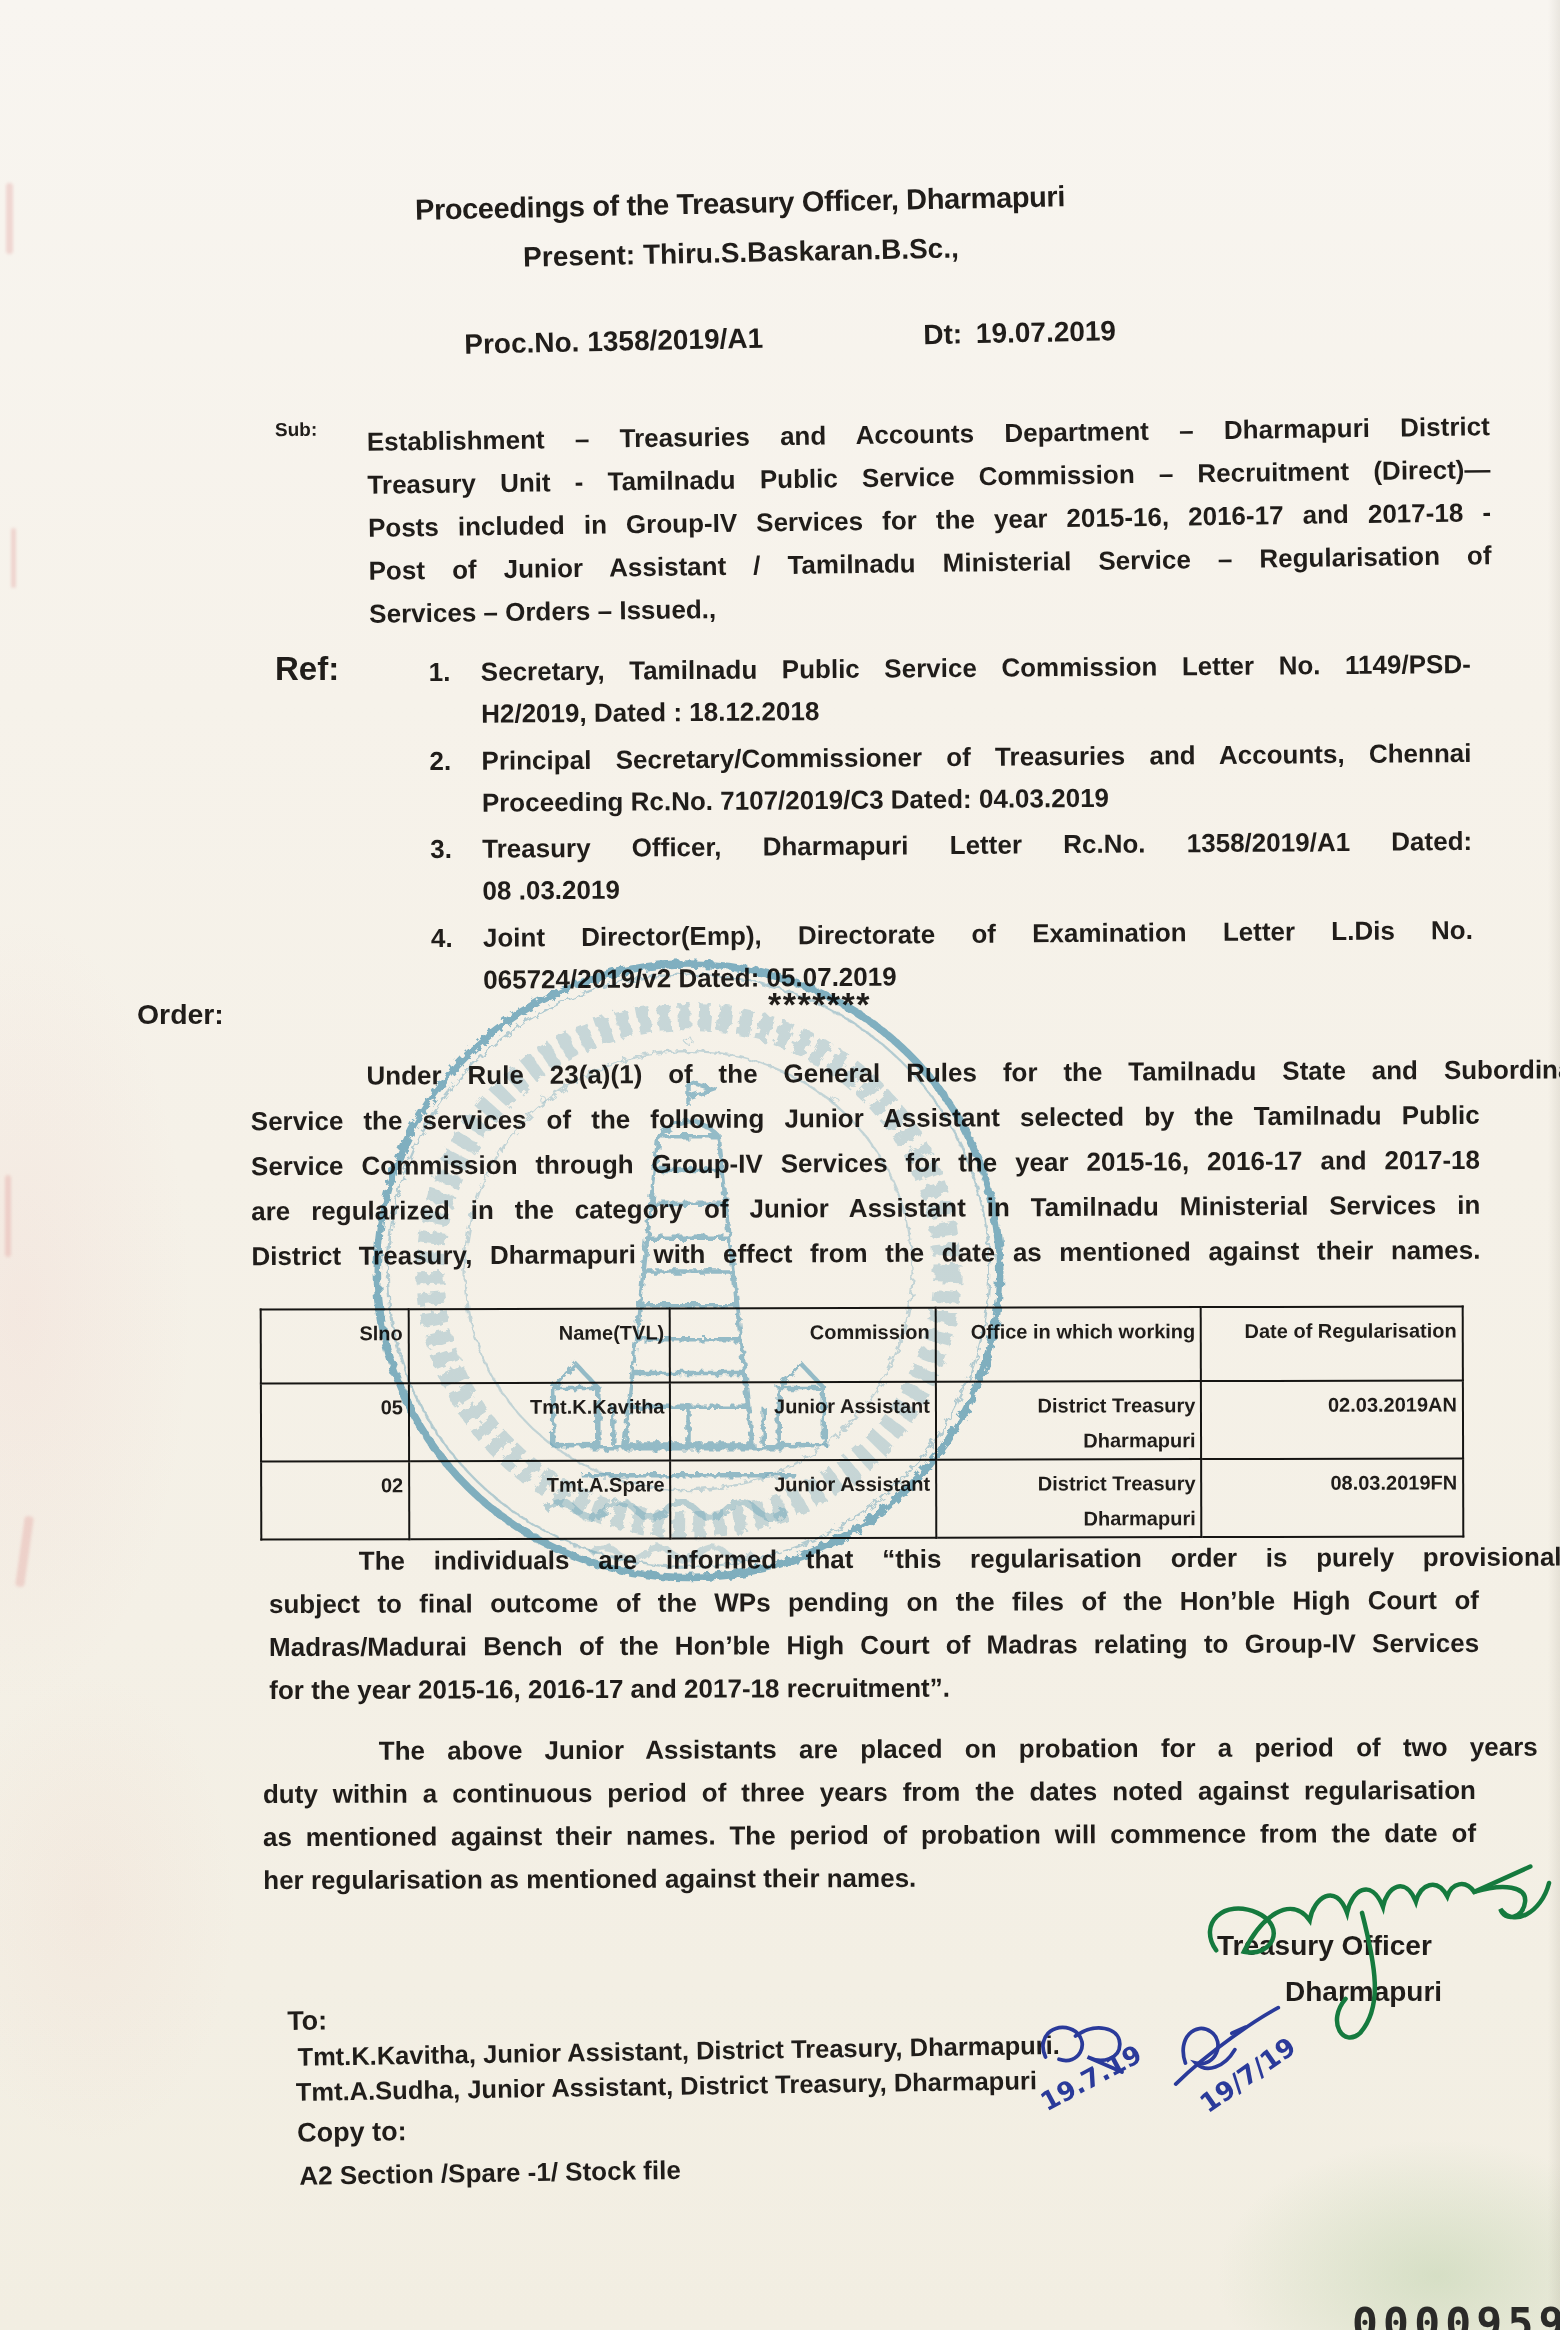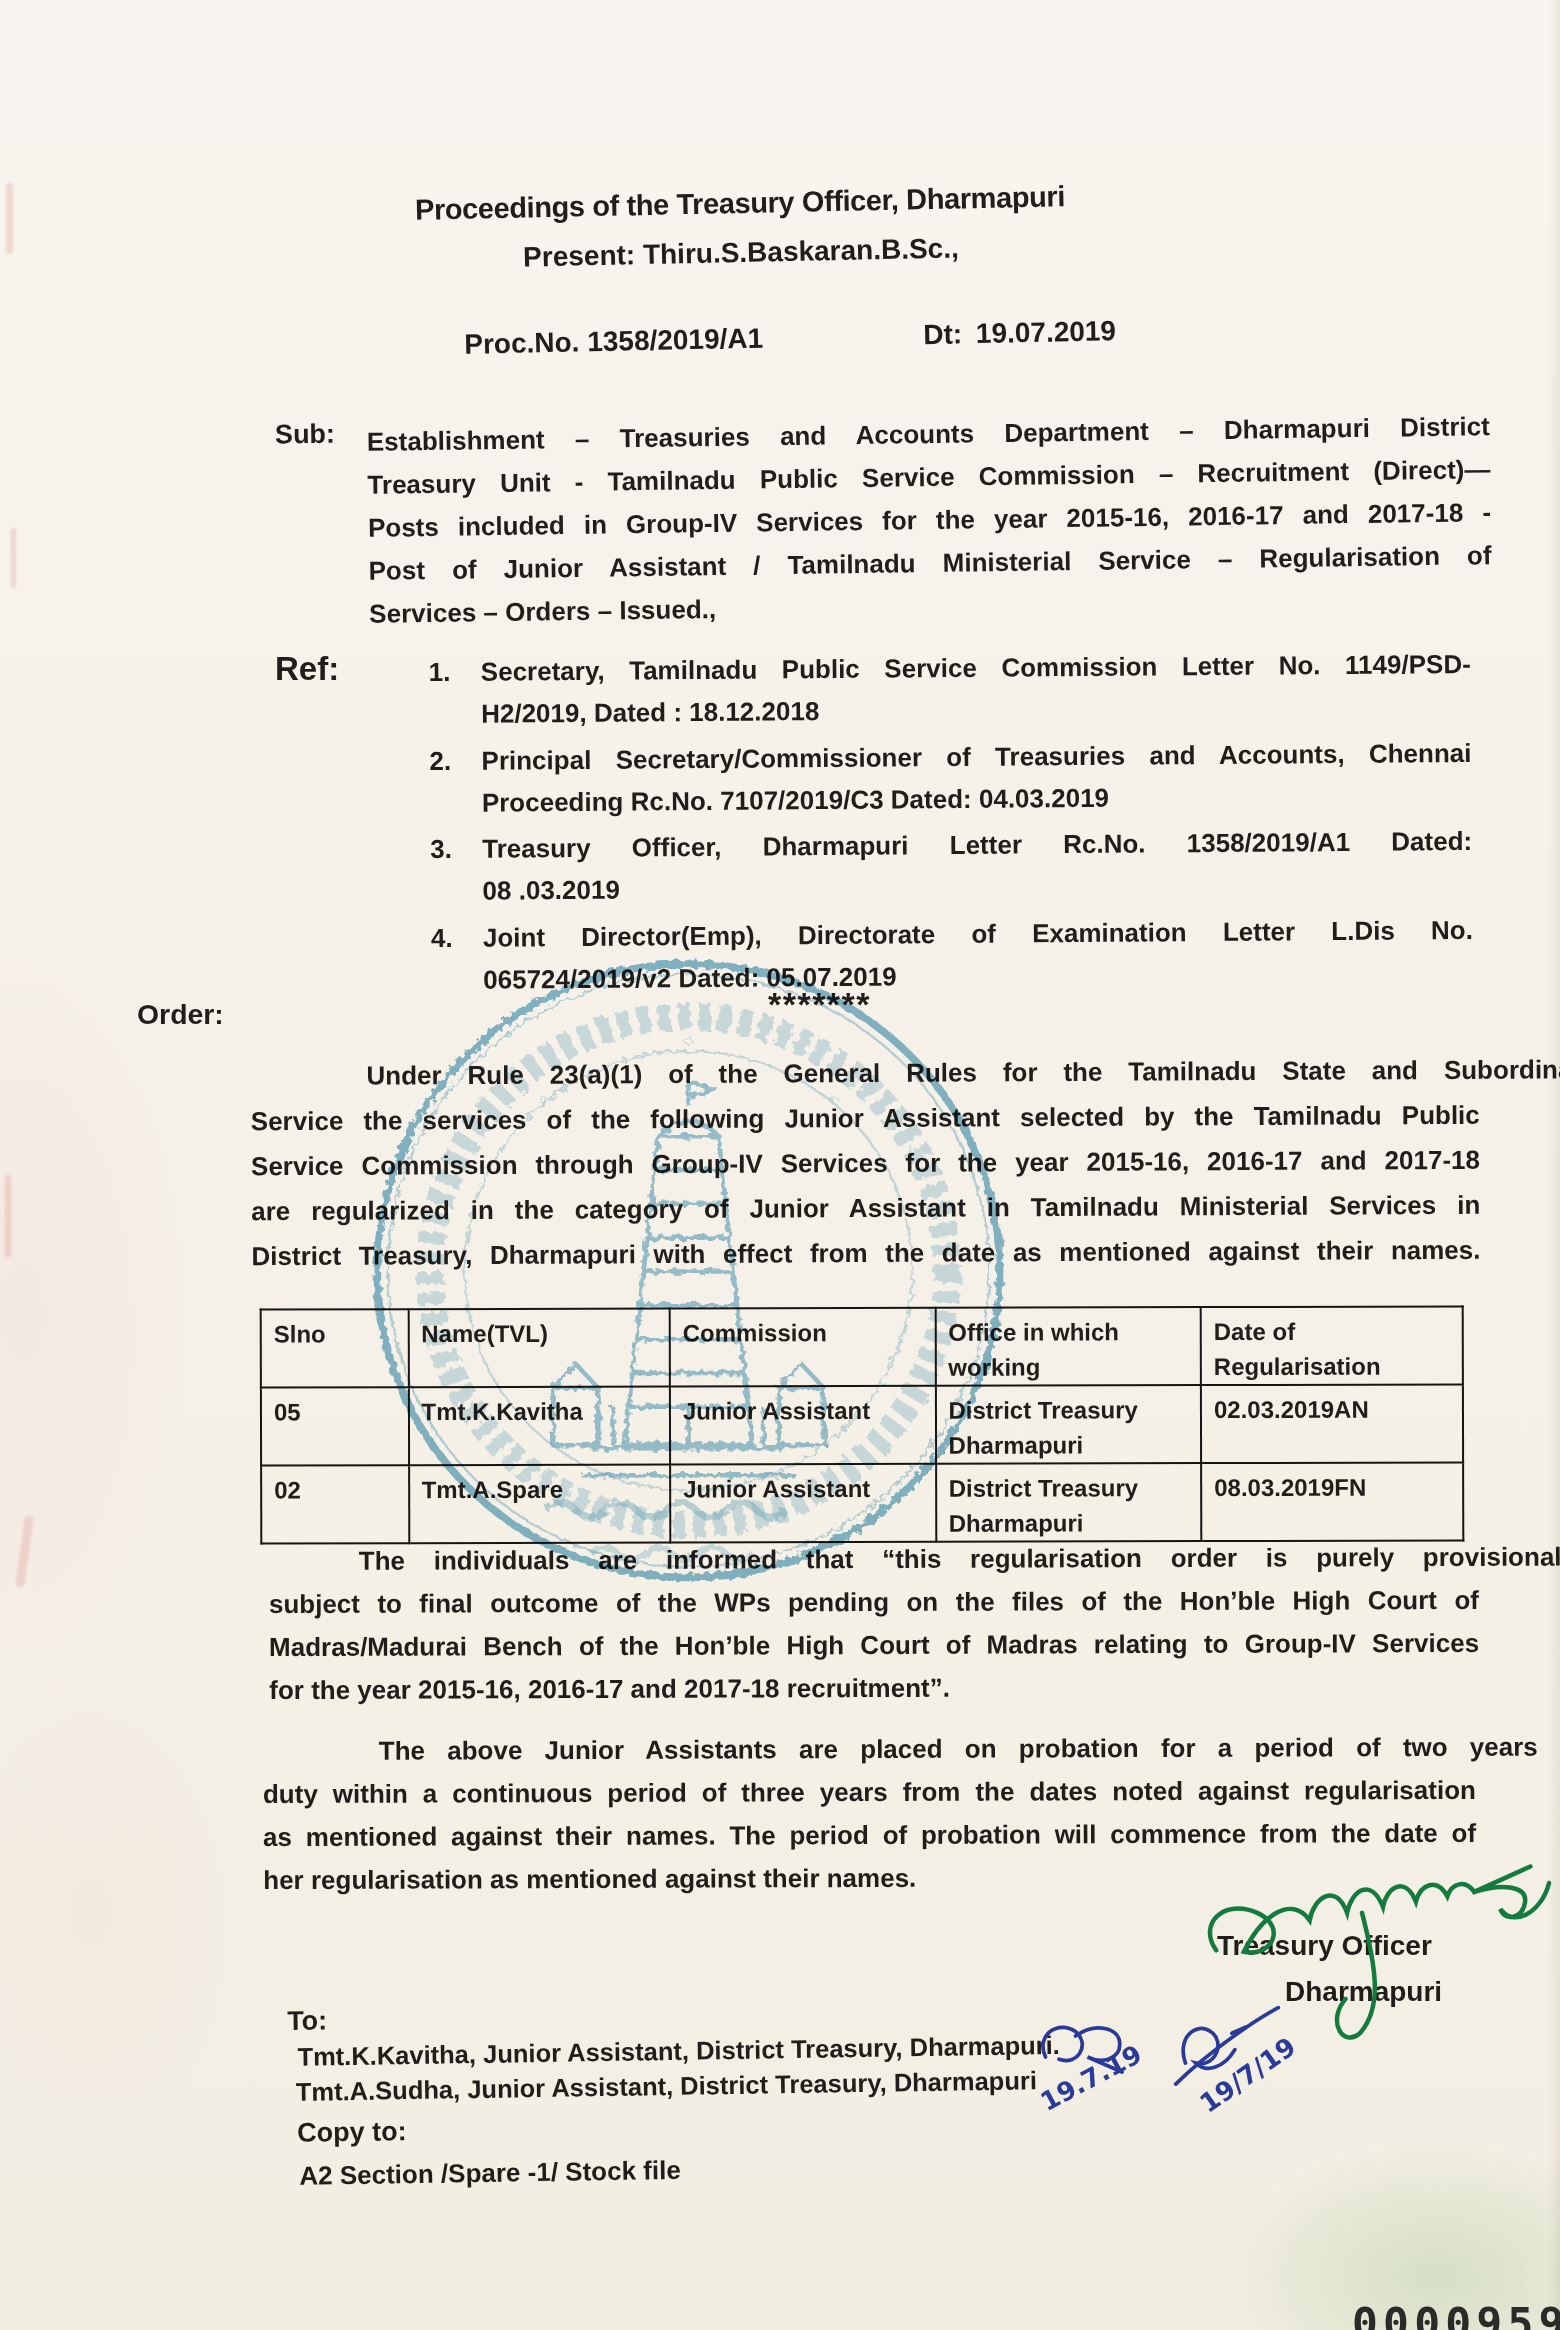--- a/index.html
+++ b/index.html
@@ -18,39 +18,39 @@
   .ll{text-align:left;}
   .line{width:100%;}
   
   .hdr{left:120px; top:187px; width:1243px; transform:rotate(-1.2deg);}
   .hdr .h1{text-align:center; font-size:29px; letter-spacing:-0.4px;}
   .hdr .h2{text-align:center; font-size:28px; margin-top:16.5px;}
   .procline{position:relative; height:45px; margin-top:54px; font-size:28px;}
   .procno{position:absolute; left:343px;}
   .dt{position:absolute; left:802px; word-spacing:6px;}
   
-  .sublabel{left:275px; top:419px; font-size:27px; transform:rotate(-0.8deg);}
+  .sublabel{left:275px; top:419px; font-size:19px; transform:rotate(-0.8deg);}
   .sub{left:368px; top:413px; width:1123px; font-size:26px; line-height:43px; transform:rotate(-0.8deg);}
   
   .reflabel{left:275px; top:650px; font-size:33px;}
   .ref{left:430px; top:647px; width:1042px; font-size:26px; line-height:42px; transform:rotate(-0.45deg);}
   .refitem{display:flex; margin-bottom:4.5px;}
   .refnum{width:52px; flex:0 0 52px;}
   .reflines{flex:1;}
   .stars{left:722px; top:985px; width:195px; text-align:center; font-size:34px; letter-spacing:1.5px;}
   
   .orderlabel{left:137px; top:998px; font-size:28.4px;}
   .order{left:251px; top:1051px; width:1229px; font-size:26px; line-height:45px; transform:rotate(-0.3deg);}
   .ind155{padding-left:116px;}
   .ind120{padding-left:90px;}
   
   table.reg{position:absolute; left:260px; top:1307px; border-collapse:collapse; transform:rotate(-0.15deg);}
   table.reg th, table.reg td{
-    border:2.2px solid #161513; vertical-align:top; text-align:left;
-    font-size:24px; line-height:35px; font-weight:700; padding:6px 4.5px 0 12px; color:#201d1a;
+    border:2.2px solid #161513; vertical-align:top; text-align:right;
+    font-size:20px; line-height:35px; font-weight:700; padding:6px 4.5px 0 12px; color:#201d1a;
   }
   table.reg th{height:66px;}
   table.reg td{height:66px;}
   .cw0{width:129px;} .cw1{width:243px;} .cw2{width:247px;} .cw3{width:247px;} .cw4{width:243px;}
   
   .para1{left:269px; top:1538px; width:1210px; font-size:26px; line-height:43px; transform:rotate(-0.2deg);}
   .para2{left:263px; top:1728px; width:1213px; font-size:26px; line-height:43px; transform:rotate(-0.2deg);}
   
   .sigtitle{left:1217px; top:1930px; font-size:28px;}
   .sigplace{left:1273px; top:1976px; font-size:28px;margin-left:12px;}

